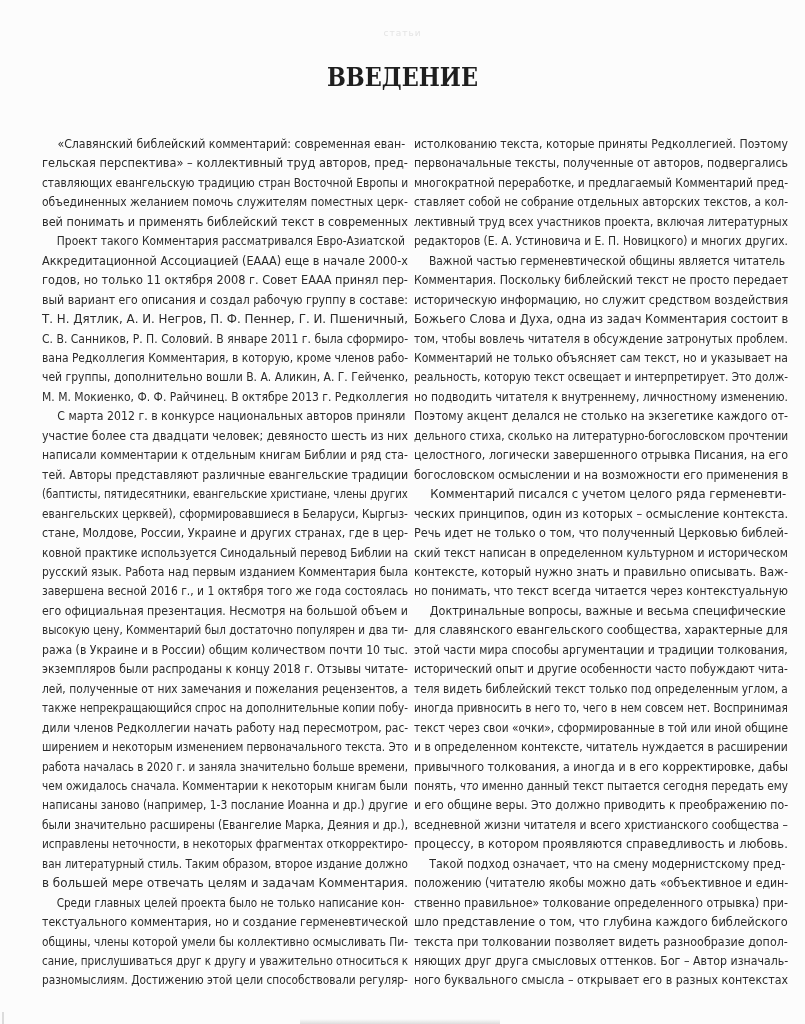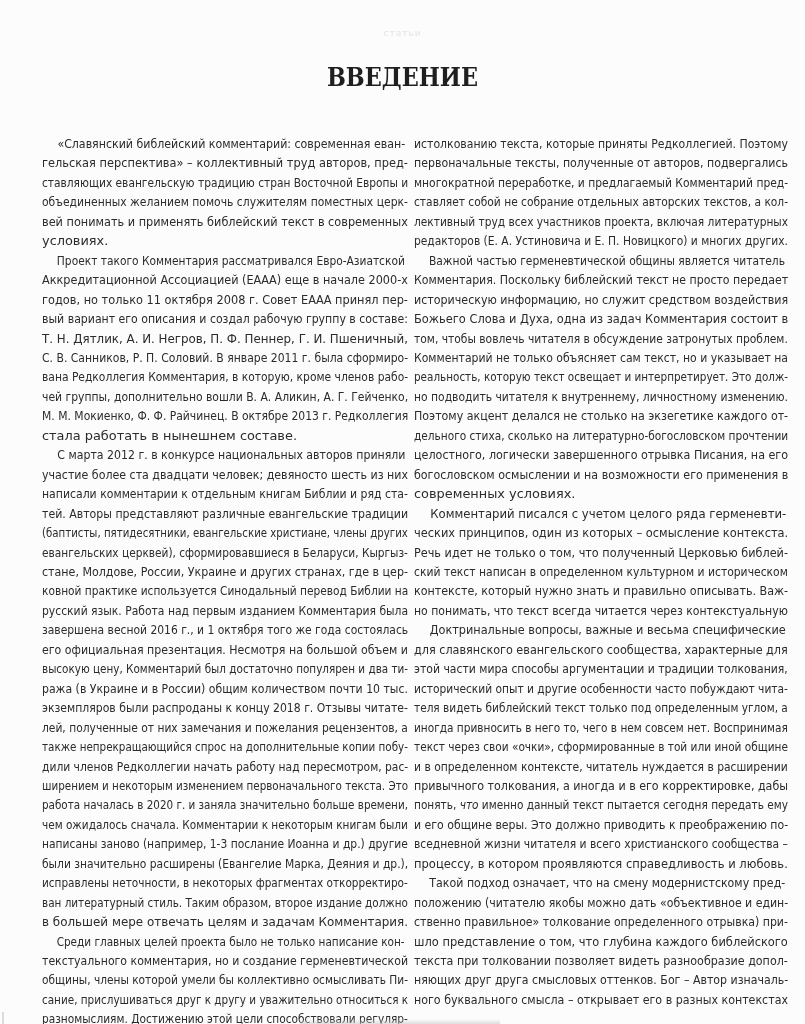--- a/index.html
+++ b/index.html
@@ -107,31 +107,29 @@
 <div class="page">
   <div class="ghost-header">статьи</div>
   <div class="title">ВВЕДЕНИЕ</div>
 
   <div class="col col-left" id="col-left">
       <span class="line ind" style="transform: scaleX(0.855); transform-origin: left center; text-align-last: left;">«Славянский библейский комментарий: современная еван-</span>
       <span class="line" style="transform: scaleX(0.883); transform-origin: left center; text-align-last: left;">гельская перспектива» – коллективный труд авторов, пред-</span>
       <span class="line" style="transform: scaleX(0.825); transform-origin: left center; text-align-last: left;">ставляющих евангельскую традицию стран Восточной Европы и</span>
       <span class="line" style="transform: scaleX(0.837); transform-origin: left center; text-align-last: left;">объединенных желанием помочь служителям поместных церк-</span>
       <span class="line" style="transform: scaleX(0.876); transform-origin: left center; text-align-last: left;">вей понимать и применять библейский текст в современных</span>
-      <span class="line last">условиях.</span>
       <span class="line ind" style="transform: scaleX(0.826); transform-origin: left center; text-align-last: left;">Проект такого Комментария рассматривался Евро-Азиатской</span>
       <span class="line" style="transform: scaleX(0.874); transform-origin: left center; text-align-last: left;">Аккредитационной Ассоциацией (ЕААА) еще в начале 2000-х</span>
       <span class="line" style="transform: scaleX(0.881); transform-origin: left center; text-align-last: left;">годов, но только 11 октября 2008 г. Совет ЕААА принял пер-</span>
       <span class="line" style="transform: scaleX(0.849); transform-origin: left center; text-align-last: left;">вый вариант его описания и создал рабочую группу в составе:</span>
       <span class="line" style="transform: scaleX(0.92); transform-origin: left center; text-align-last: left;">Т. Н. Дятлик, А. И. Негров, П. Ф. Пеннер, Г. И. Пшеничный,</span>
       <span class="line" style="transform: scaleX(0.841); transform-origin: left center; text-align-last: left;">С. В. Санников, Р. П. Соловий. В январе 2011 г. была сформиро-</span>
       <span class="line" style="transform: scaleX(0.832); transform-origin: left center; text-align-last: left;">вана Редколлегия Комментария, в которую, кроме членов рабо-</span>
       <span class="line" style="transform: scaleX(0.838); transform-origin: left center; text-align-last: left;">чей группы, дополнительно вошли В. А. Аликин, А. Г. Гейченко,</span>
       <span class="line" style="transform: scaleX(0.837); transform-origin: left center; text-align-last: left;">М. М. Мокиенко, Ф. Ф. Райчинец. В октябре 2013 г. Редколлегия</span>
-      <span class="line last">стала работать в нынешнем составе.</span>
       <span class="line ind" style="transform: scaleX(0.851); transform-origin: left center; text-align-last: left;">С марта 2012 г. в конкурсе национальных авторов приняли</span>
       <span class="line" style="transform: scaleX(0.857); transform-origin: left center; text-align-last: left;">участие более ста двадцати человек; девяносто шесть из них</span>
       <span class="line" style="transform: scaleX(0.845); transform-origin: left center; text-align-last: left;">написали комментарии к отдельным книгам Библии и ряд ста-</span>
       <span class="line" style="transform: scaleX(0.851); transform-origin: left center; text-align-last: left;">тей. Авторы представляют различные евангельские традиции</span>
       <span class="line" style="transform: scaleX(0.792); transform-origin: left center; text-align-last: left;">(баптисты, пятидесятники, евангельские христиане, члены других</span>
       <span class="line" style="transform: scaleX(0.821); transform-origin: left center; text-align-last: left;">евангельских церквей), сформировавшиеся в Беларуси, Кыргыз-</span>
       <span class="line" style="transform: scaleX(0.859); transform-origin: left center; text-align-last: left;">стане, Молдове, России, Украине и других странах, где в цер-</span>
       <span class="line" style="transform: scaleX(0.822); transform-origin: left center; text-align-last: left;">ковной практике используется Синодальный перевод Библии на</span>
       <span class="line" style="transform: scaleX(0.837); transform-origin: left center; text-align-last: left;">русский язык. Работа над первым изданием Комментария была</span>
       <span class="line" style="transform: scaleX(0.834); transform-origin: left center; text-align-last: left;">завершена весной 2016 г., и 1 октября того же года состоялась</span>
@@ -168,21 +166,20 @@
       <span class="line" style="transform: scaleX(0.86); transform-origin: left center; text-align-last: left;">историческую информацию, но служит средством воздействия</span>
       <span class="line" style="transform: scaleX(0.885); transform-origin: left center; text-align-last: left;">Божьего Слова и Духа, одна из задач Комментария состоит в</span>
       <span class="line" style="transform: scaleX(0.831); transform-origin: left center; text-align-last: left;">том, чтобы вовлечь читателя в обсуждение затронутых проблем.</span>
       <span class="line" style="transform: scaleX(0.843); transform-origin: left center; text-align-last: left;">Комментарий не только объясняет сам текст, но и указывает на</span>
       <span class="line" style="transform: scaleX(0.808); transform-origin: left center; text-align-last: left;">реальность, которую текст освещает и интерпретирует. Это долж-</span>
       <span class="line" style="transform: scaleX(0.835); transform-origin: left center; text-align-last: left;">но подводить читателя к внутреннему, личностному изменению.</span>
       <span class="line" style="transform: scaleX(0.858); transform-origin: left center; text-align-last: left;">Поэтому акцент делался не столько на экзегетике каждого от-</span>
       <span class="line" style="transform: scaleX(0.82); transform-origin: left center; text-align-last: left;">дельного стиха, сколько на литературно-богословском прочтении</span>
       <span class="line" style="transform: scaleX(0.865); transform-origin: left center; text-align-last: left;">целостного, логически завершенного отрывка Писания, на его</span>
       <span class="line" style="transform: scaleX(0.86); transform-origin: left center; text-align-last: left;">богословском осмыслении и на возможности его применения в</span>
-      <span class="line last">современных условиях.</span>
       <span class="line ind" style="transform: scaleX(0.905); transform-origin: left center; text-align-last: left;">Комментарий писался с учетом целого ряда герменевти-</span>
       <span class="line" style="transform: scaleX(0.885); transform-origin: left center; text-align-last: left;">ческих принципов, один из которых – осмысление контекста.</span>
       <span class="line" style="transform: scaleX(0.873); transform-origin: left center; text-align-last: left;">Речь идет не только о том, что полученный Церковью библей-</span>
       <span class="line" style="transform: scaleX(0.837); transform-origin: left center; text-align-last: left;">ский текст написан в определенном культурном и историческом</span>
       <span class="line" style="transform: scaleX(0.863); transform-origin: left center; text-align-last: left;">контексте, который нужно знать и правильно описывать. Важ-</span>
       <span class="line" style="transform: scaleX(0.845); transform-origin: left center; text-align-last: left;">но понимать, что текст всегда читается через контекстуальную</span>
       <span class="line ind" style="transform: scaleX(0.875); transform-origin: left center; text-align-last: left;">Доктринальные вопросы, важные и весьма специфические</span>
       <span class="line" style="transform: scaleX(0.871); transform-origin: left center; text-align-last: left;">для славянского евангельского сообщества, характерные для</span>
       <span class="line" style="transform: scaleX(0.841); transform-origin: left center; text-align-last: left;">этой части мира способы аргументации и традиции толкования,</span>
       <span class="line" style="transform: scaleX(0.826); transform-origin: left center; text-align-last: left;">исторический опыт и другие особенности часто побуждают чита-</span>

